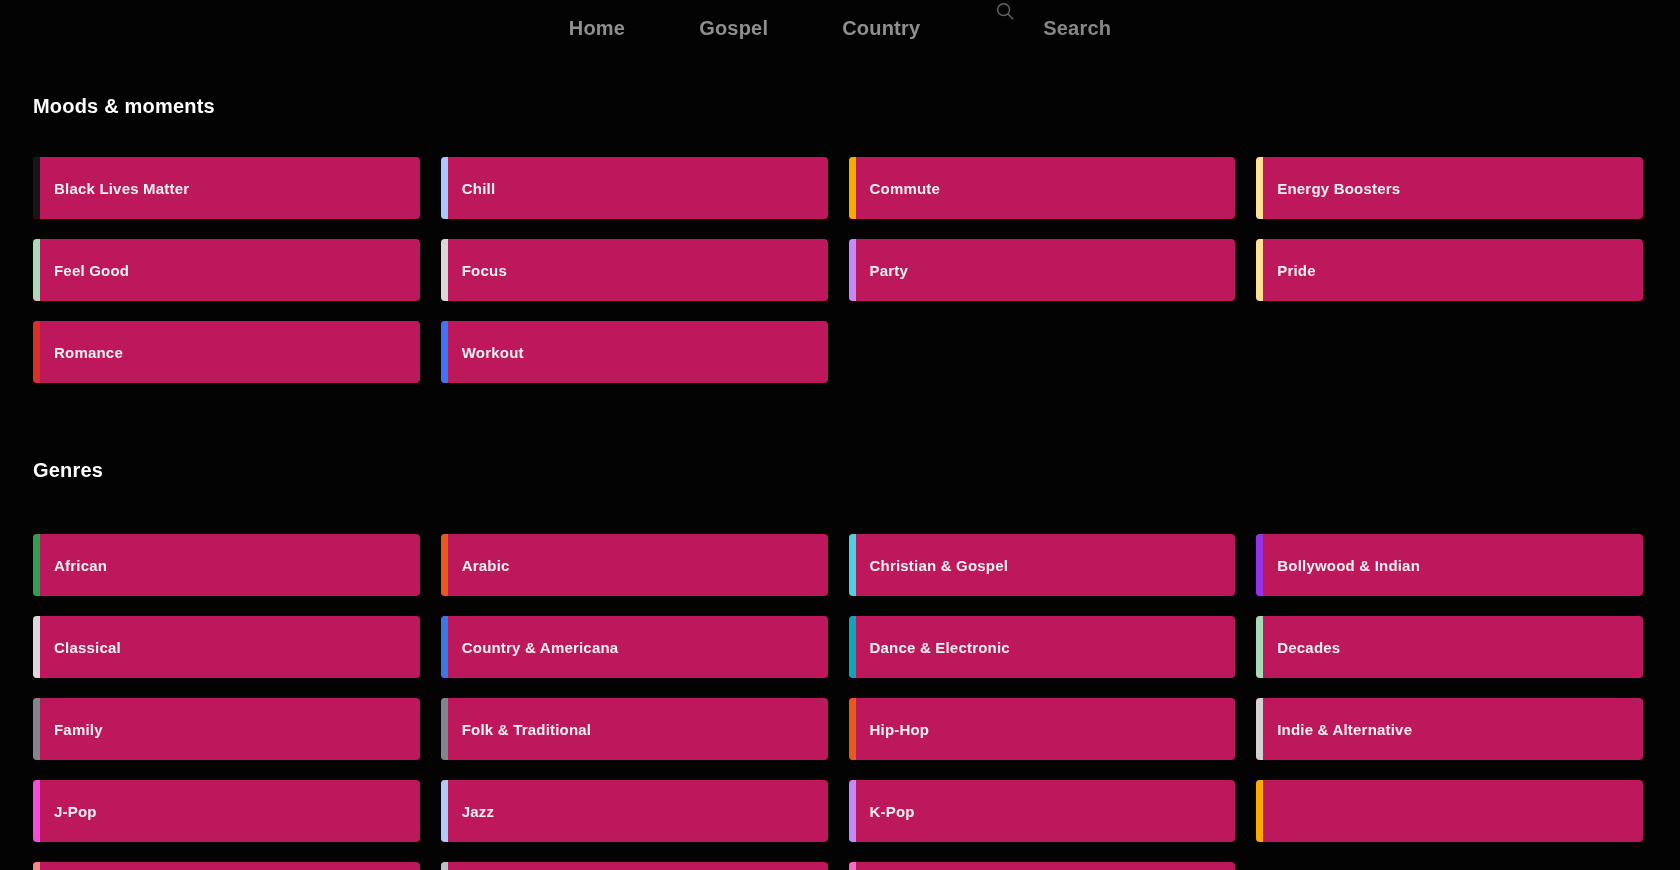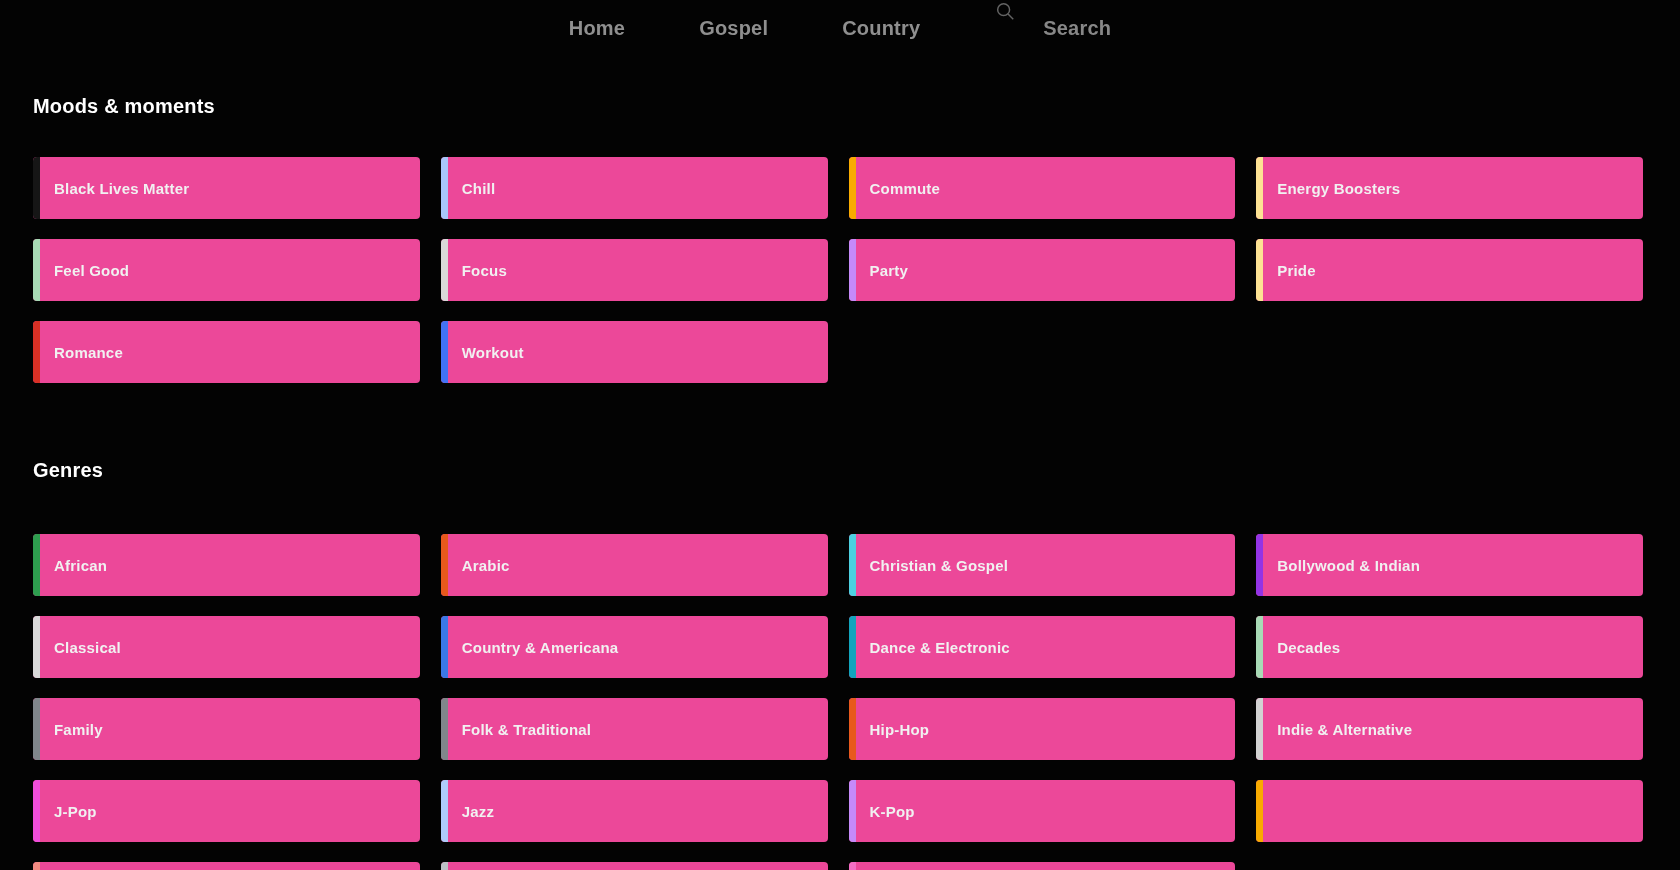--- a/index.html
+++ b/index.html
@@ -51,21 +51,21 @@
   }
   .category-grid{
     display:grid;
     grid-template-columns:repeat(4,1fr);
     column-gap:21px;
     row-gap:20px;
   }
   .tile{
     position:relative;
     height:62px;
-    background:#ec4899;
+    background:#be185d;
     border-radius:4px;
     overflow:hidden;
     display:flex;
     align-items:center;
     cursor:pointer;
   }
   .strip{
     flex:0 0 7px;
     align-self:stretch;
   }

